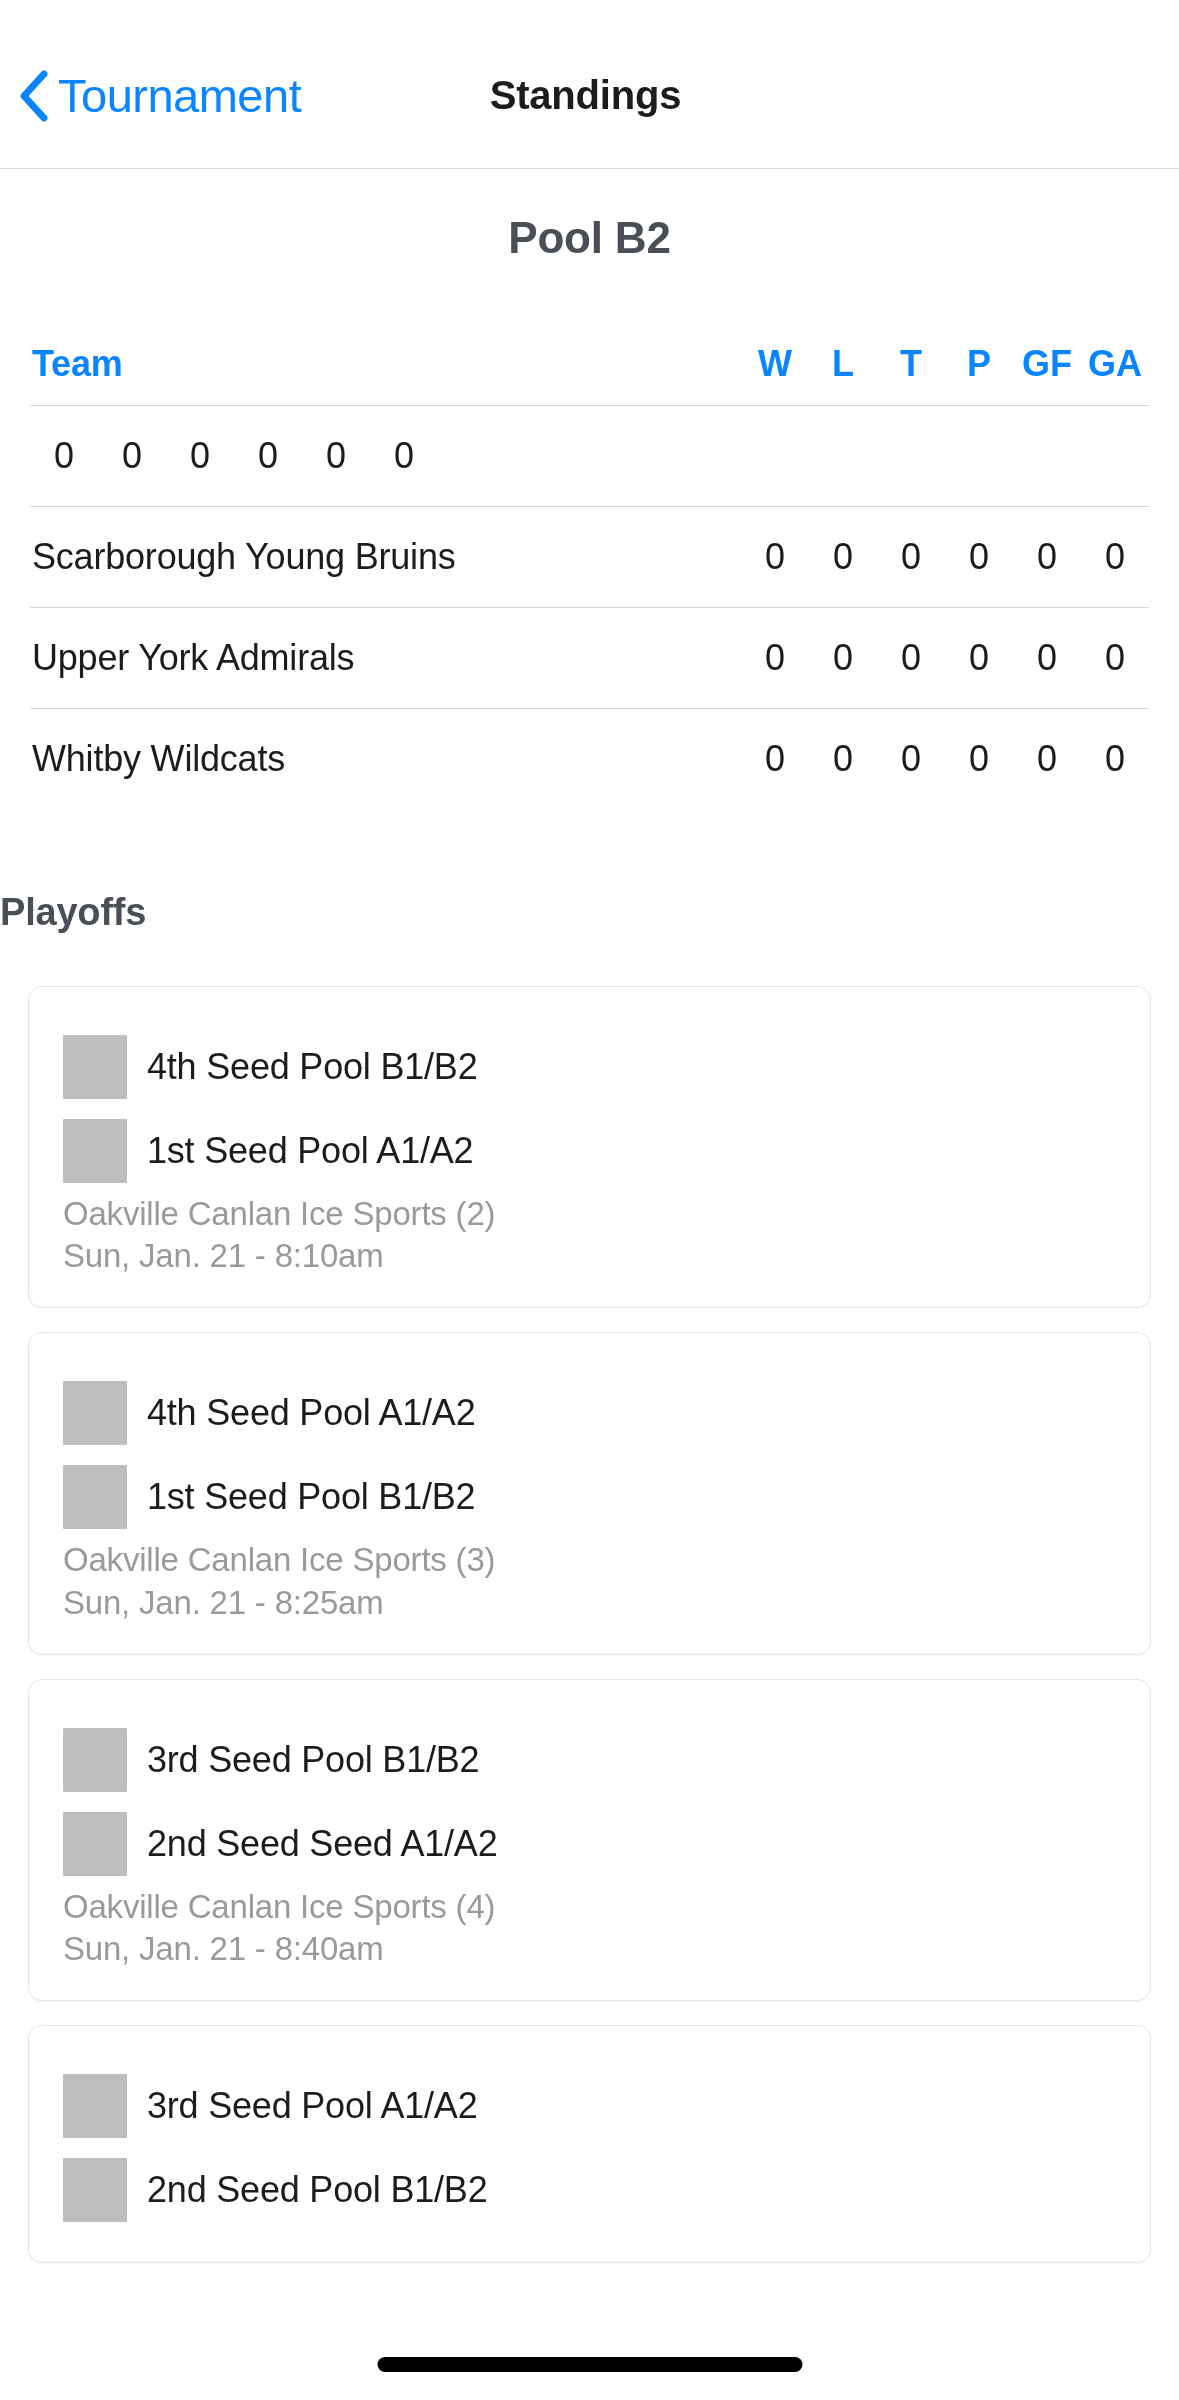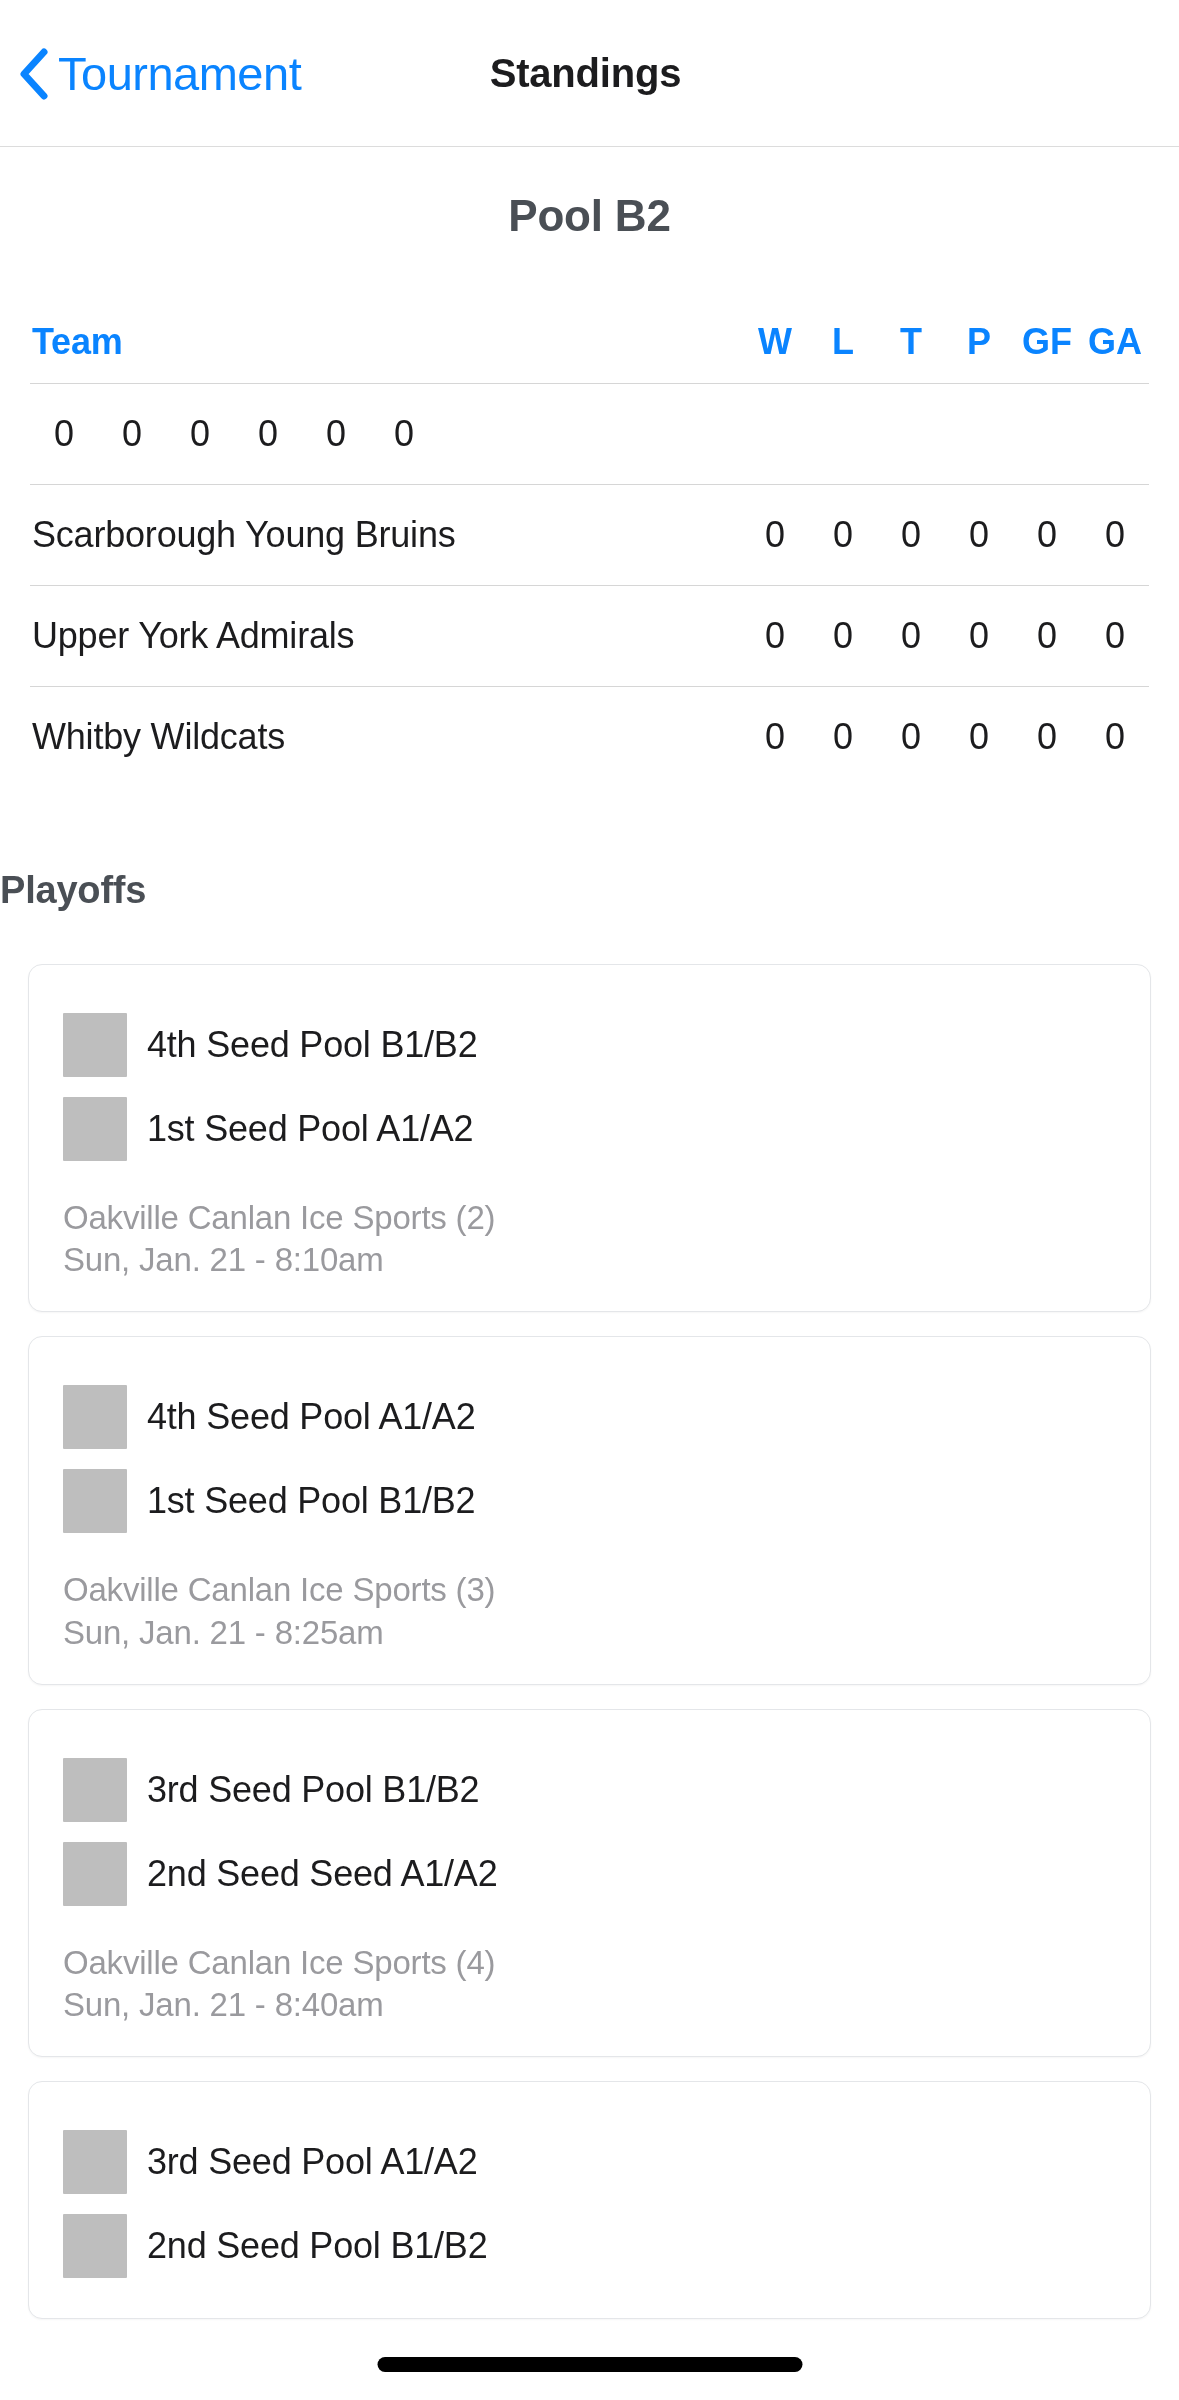--- a/index.html
+++ b/index.html
@@ -10,20 +10,21 @@
     -webkit-font-smoothing:antialiased;
     overflow:hidden;
   }
   #screen { position:relative; width:1179px; height:2400px; background:#fff; overflow:hidden; }
 
   
   .navbar {
     position:relative; height:147px; width:100%;
     border-bottom:1px solid #dcdcdc;
     background:#ffffff;
+    margin-top:22px;
   }
   .nav-back {
     position:absolute; left:18px; top:0; height:147px;
     display:flex; align-items:center; gap:10px;
     padding-left:0; cursor:pointer;
   }
   .chev {
     width:30px; height:52px; display:block; flex:none;
   }
   .nav-back-label {
@@ -98,21 +99,20 @@
     height:84px;
   }
   .team-logo {
     width:64px; height:64px; background:#bebebe; flex:none;
     border-radius:1px;
   }
   .team-name {
     font-size:36px; color:#1c1c1e; letter-spacing:-0.2px;
   }
   .game-meta {
-    margin-top:26px;
   }
   .meta-line {
     font-size:33px; color:#9a9a9e; line-height:1.28; letter-spacing:-0.2px;
   }
 
   
   .home-indicator {
     position:absolute;
     left:50%; transform:translateX(-50%);
     bottom:28px;

